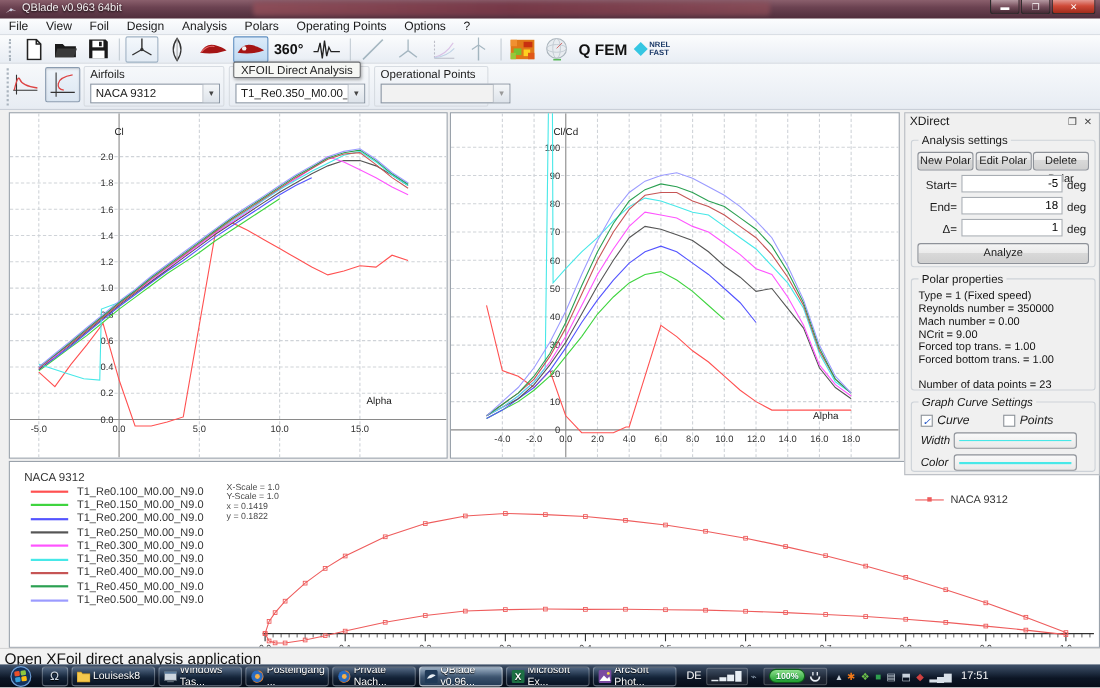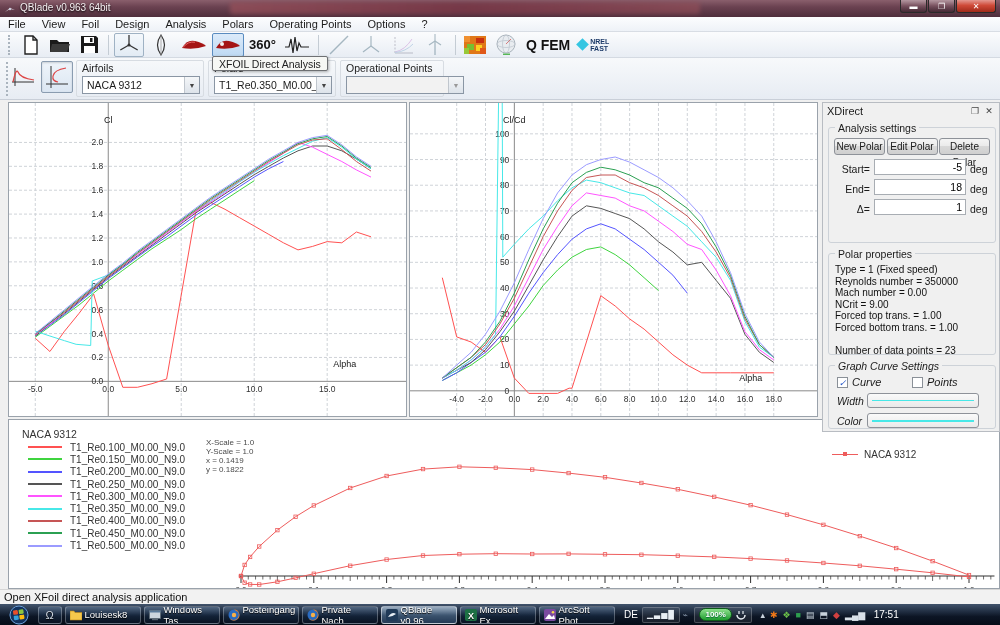--- a/index.html
+++ b/index.html
@@ -89,21 +89,21 @@
   .lentry { display:flex; align-items:center; height:12.3px; }
   .lentry .sw { width:34px; height:2px; margin:0 8px 0 12px; }
   .lentry .lt { font-size:10px; color:#333; }
   #scale-info { left:206px; top:438px; font-size:8px; color:#4a4a4a; line-height:9px; }
   #foil-legend { left:832px; top:449px; display:flex; align-items:center; }
   #foil-legend .fl-line { width:26px; height:1px; background:#ee5c5c; position:relative; }
   #foil-legend .fl-line::after { content:""; position:absolute; left:11px; top:-2px; width:4px; height:4px; background:#ee5c5c; }
   #foil-legend .fl-txt { font-size:10px; color:#333; margin-left:6px; }
 
   
-  #statusbar { left:0; top:589px; width:1000px; height:15px; background:#f2f2f2; border-top:1px solid #d6d6d6; font-size:11px; color:#111; padding:1px 0 0 4px; }
+  #statusbar { left:0; top:589px; width:1000px; height:15px; background:#f2f2f2; border-top:1px solid #d6d6d6; font-size:14px; color:#111; padding:1px 0 0 4px; }
   #taskbar { left:0; top:604px; width:1000px; height:21px; background:linear-gradient(#41536b, #1d2a3d 40%, #0c1524 60%, #060d18); display:flex; align-items:center; }
   #start-orb { width:26px; height:20px; margin:0 4px 0 6px; display:flex; align-items:center; justify-content:center; }
   .taskbtn { width:76px; height:18px; margin:0 1.5px; border:1px solid rgba(255,255,255,.28); border-radius:3px;
     background:linear-gradient(rgba(140,170,205,.35), rgba(40,70,105,.30) 50%, rgba(10,25,45,.45));
     display:flex; align-items:center; color:#fff; font-size:9.5px; text-shadow:0 1px 1px #000; overflow:hidden; }
   .taskbtn .ticon { width:12px; height:12px; margin:0 3px 0 4px; flex:none; }
   .taskbtn.active { background:linear-gradient(rgba(210,230,248,.65), rgba(120,160,200,.45) 50%, rgba(60,95,135,.55)); border-color:rgba(255,255,255,.5); }
   .taskbtn.pin { width:24px; justify-content:center; }
   #tray { display:flex; align-items:center; margin-left:6px; }
   .traybox { height:16px; border:1px solid rgba(255,255,255,.22); border-radius:2px; background:rgba(255,255,255,.07);
@@ -693,20 +693,21 @@
           <span class="flabel">End=</span>
           <input value="18" style="">
           <span class="unit">deg</span>
         </div>
         <div class="frow">
           <span class="flabel">Δ=</span>
           <input value="1" style="">
           <span class="unit">deg</span>
         </div>
       </div>
+    <div id="analyze" class="xbtn">Analyze</div>
   </div>
   <div class="gbox" style="top:150px;height:102px;">
     <span class="glegend">Polar properties</span>
     <div id="props">
         <div>Type = 1 (Fixed speed)</div>
         <div>Reynolds number = 350000</div>
         <div>Mach number =  0.00</div>
         <div>NCrit =  9.00</div>
         <div>Forced top trans. =  1.00</div>
         <div>Forced bottom trans. =  1.00</div>

